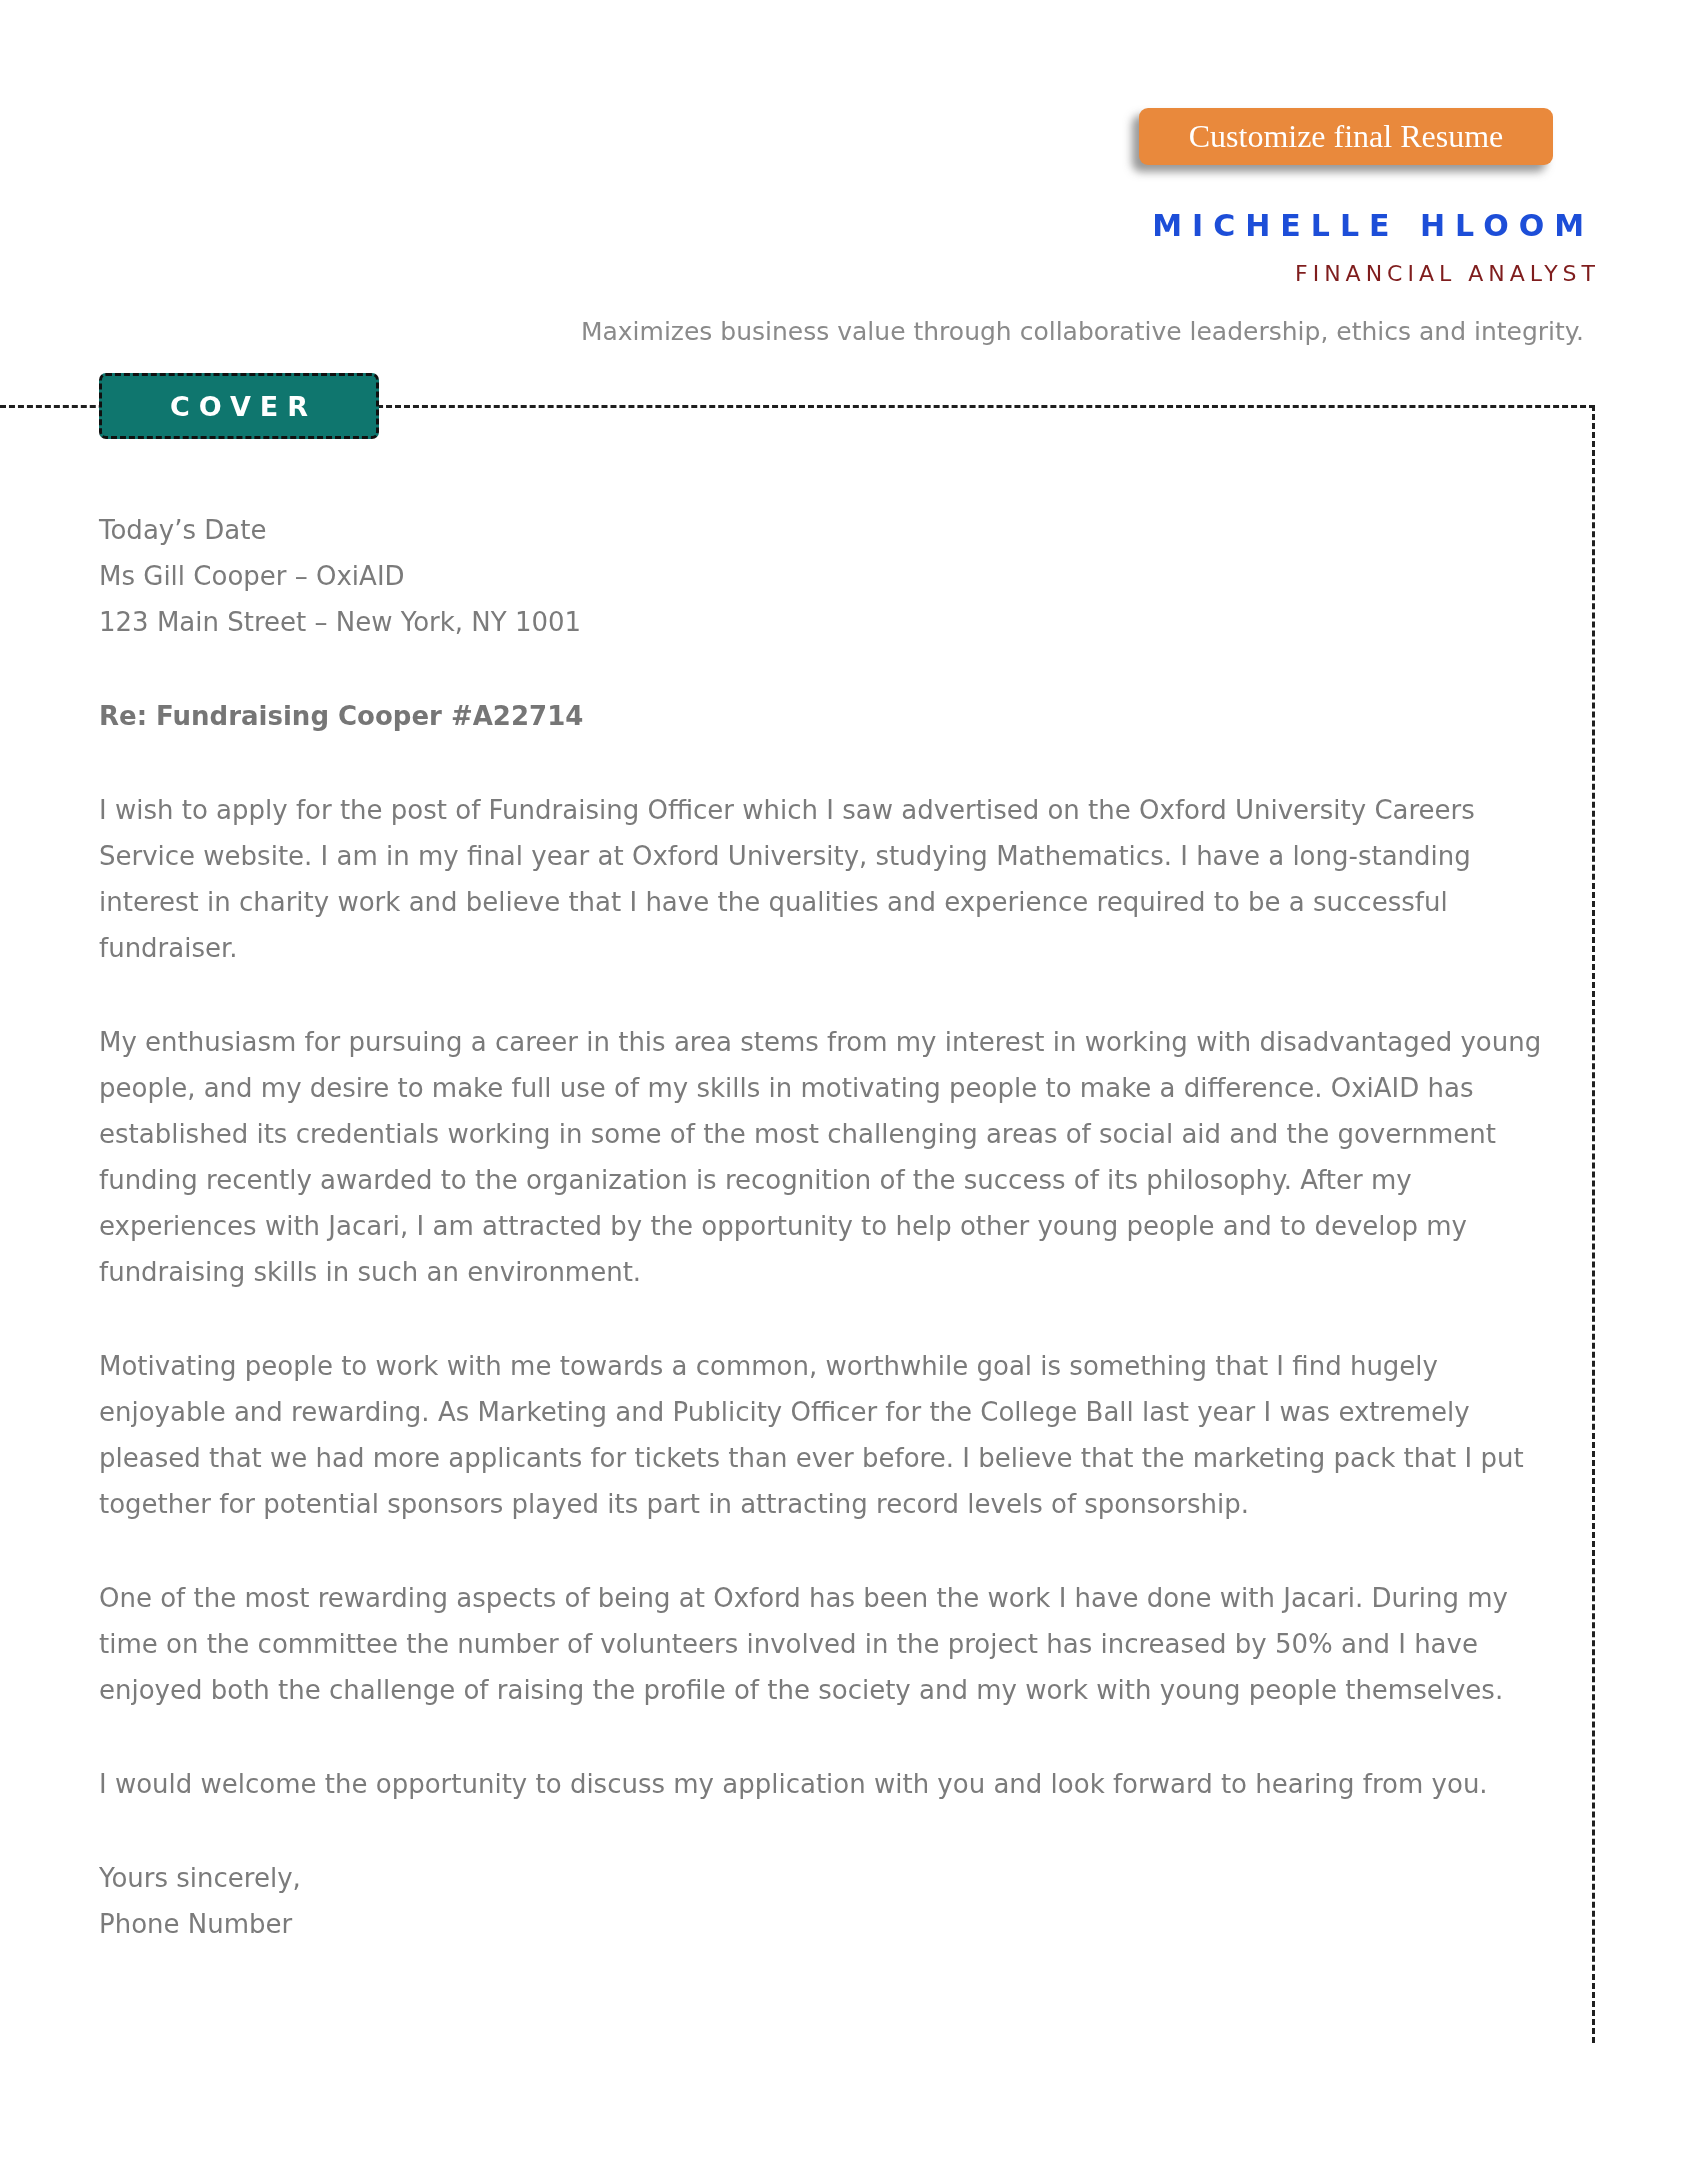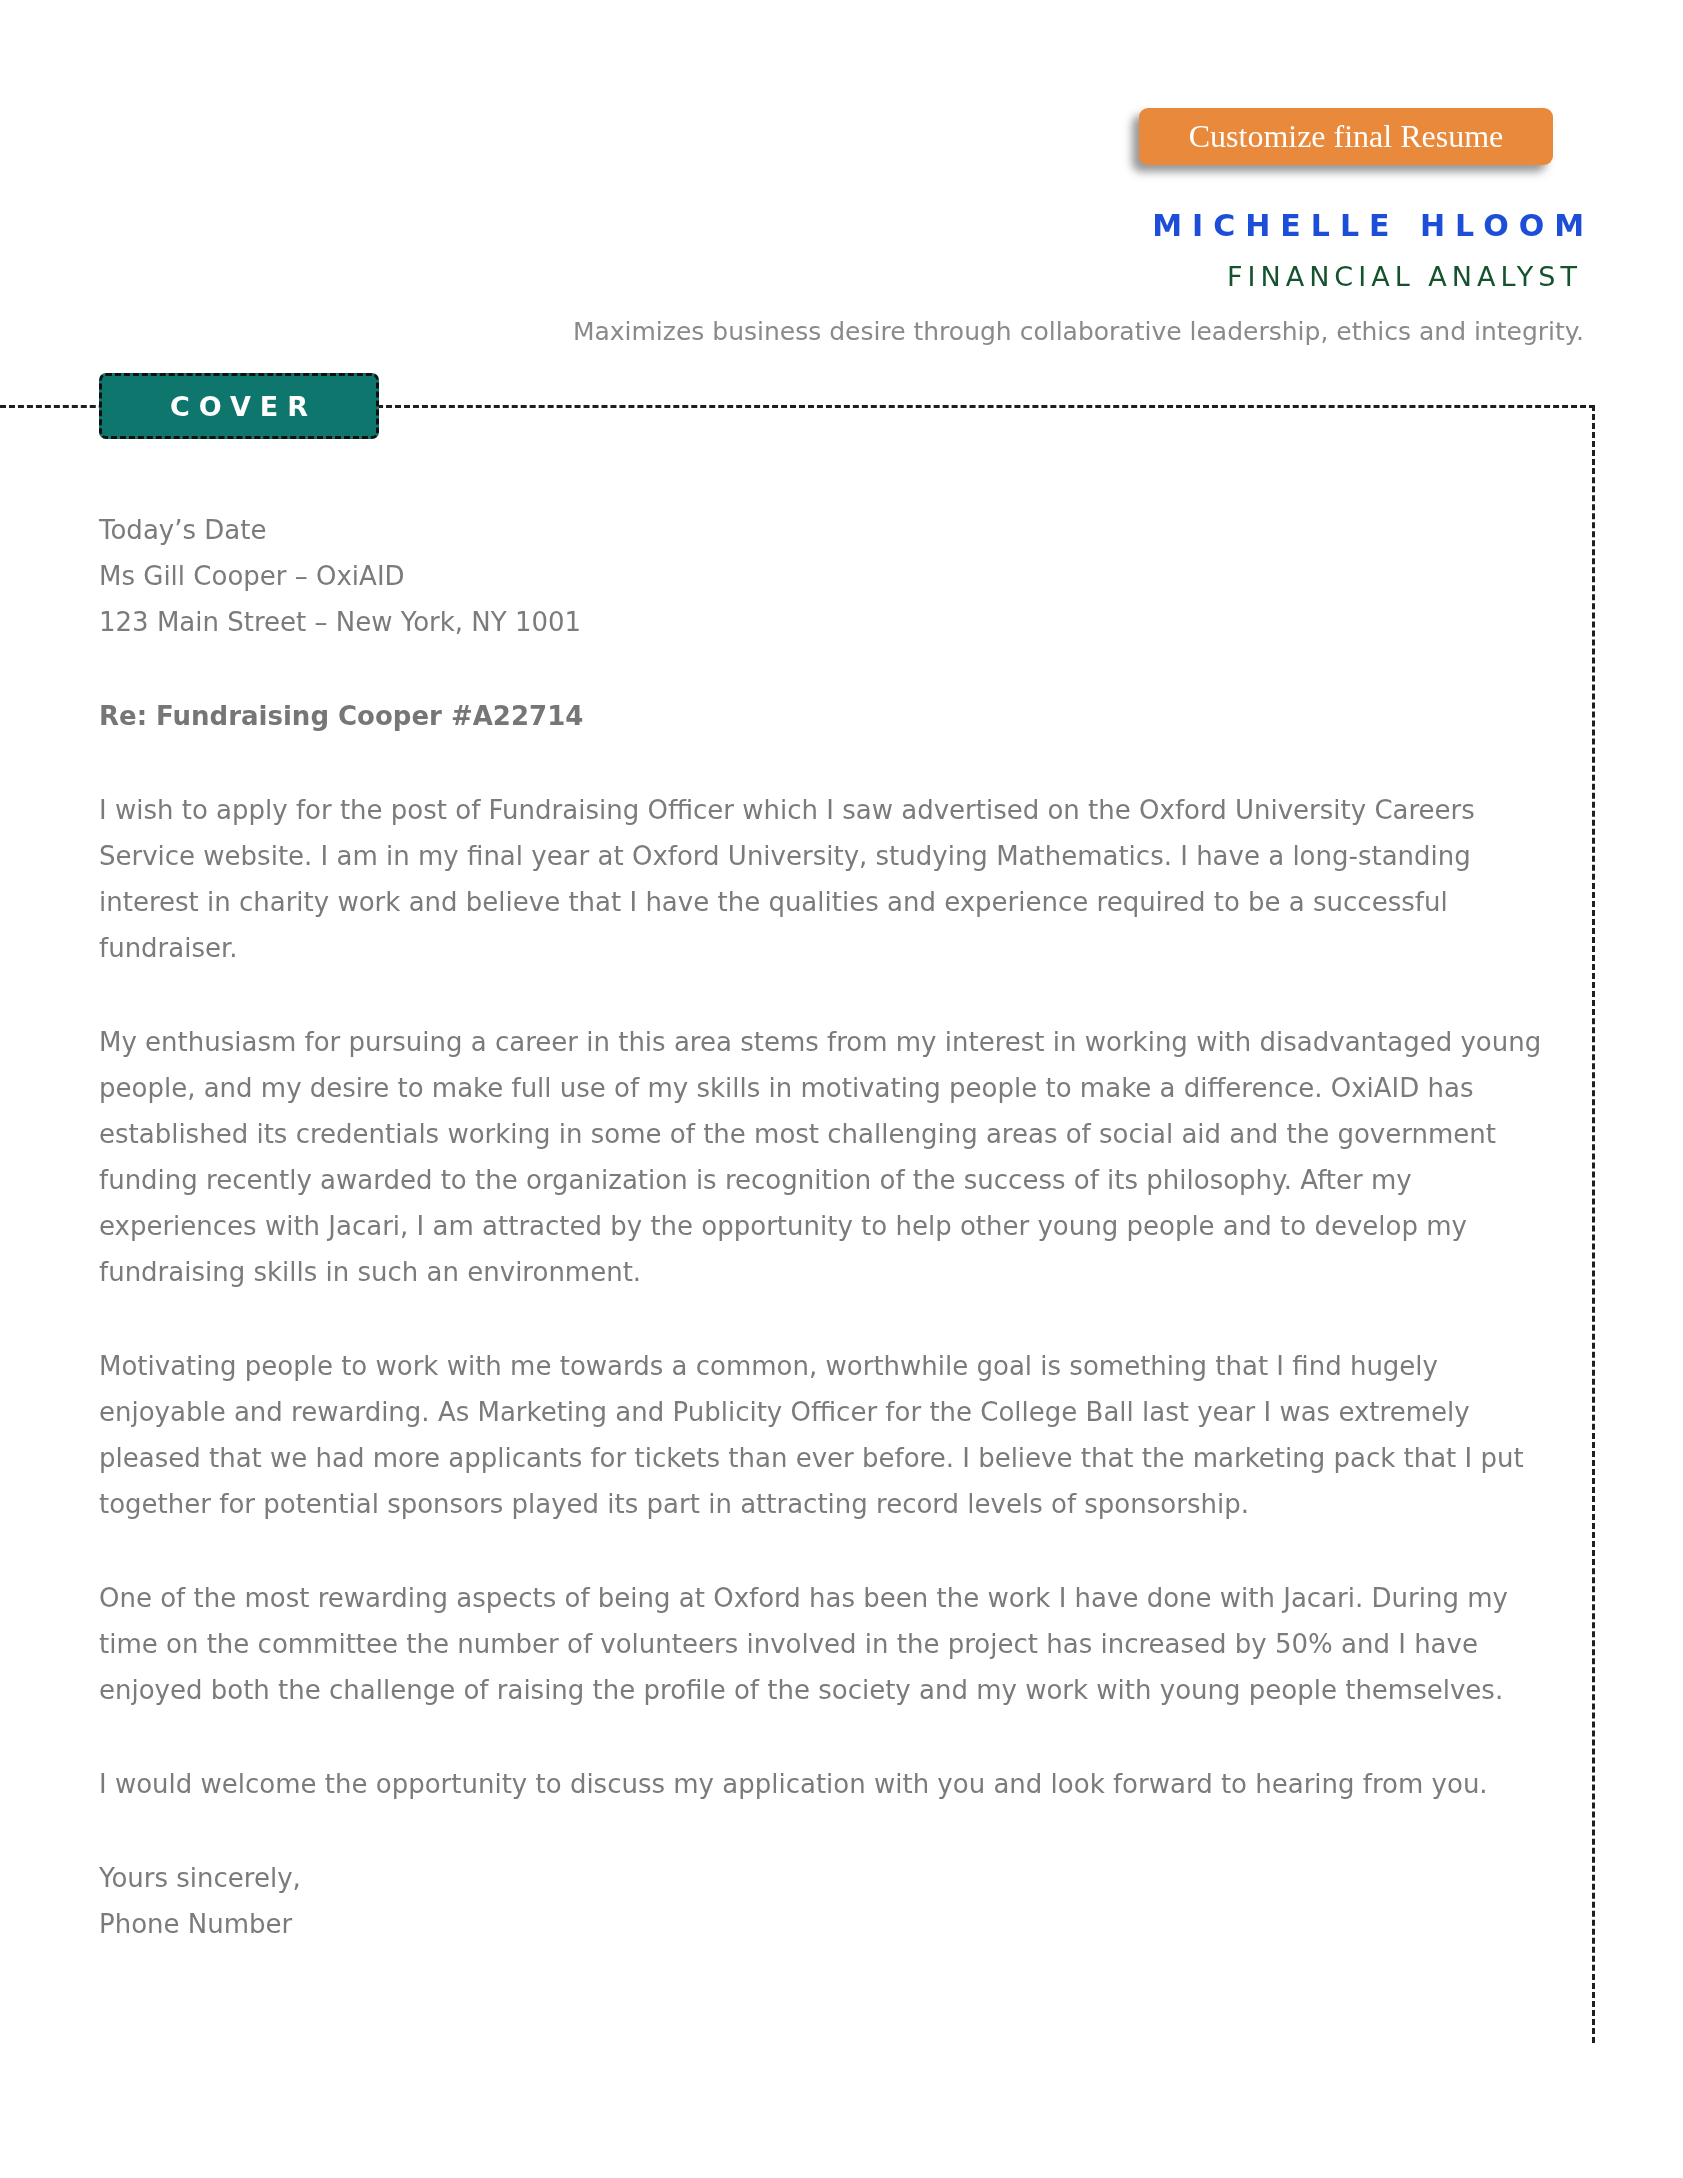--- a/index.html
+++ b/index.html
@@ -27,23 +27,23 @@
   }
 
   
   .header-name {
     position:absolute; top:208px; right:99px;
     font-size:30px; font-weight:bold;
     letter-spacing:10px; margin-right:-10px;
     color:#1d4ed8; white-space:nowrap;
   }
   .header-title {
-    position:absolute; top:261px; right:106px;
-    font-size:27px; letter-spacing:5px; margin-right:-5px;
-    color:#14532d; white-space:nowrap;
+    position:absolute; top:261px; right:88px;
+    font-size:22px; letter-spacing:5px; margin-right:-5px;
+    color:#7f1d1d; white-space:nowrap;
   }
   .header-tagline {
     position:absolute; top:317px; right:99px;
     font-size:25px; color:#8a8a8a; white-space:nowrap;
   }
 
   
   .divider-h {
     position:absolute; top:405px; left:0;
     width:1595px; height:0;
@@ -81,21 +81,21 @@
 <body>
 
 <div>
 
   <button class="customize-btn">Customize final Resume</button>
 
   <div class="header-name">MICHELLE HLOOM</div>
 
   <div class="header-title">FINANCIAL ANALYST</div>
 
-  <div class="header-tagline">Maximizes business desire through collaborative leadership, ethics and integrity.</div>
+  <div class="header-tagline">Maximizes business value through collaborative leadership, ethics and integrity.</div>
 
   <div class="divider-h"></div>
 
   <div class="divider-v"></div>
 
   <div class="cover-badge">COVER</div>
 
   <div class="letter">
 
     <div class="block">

